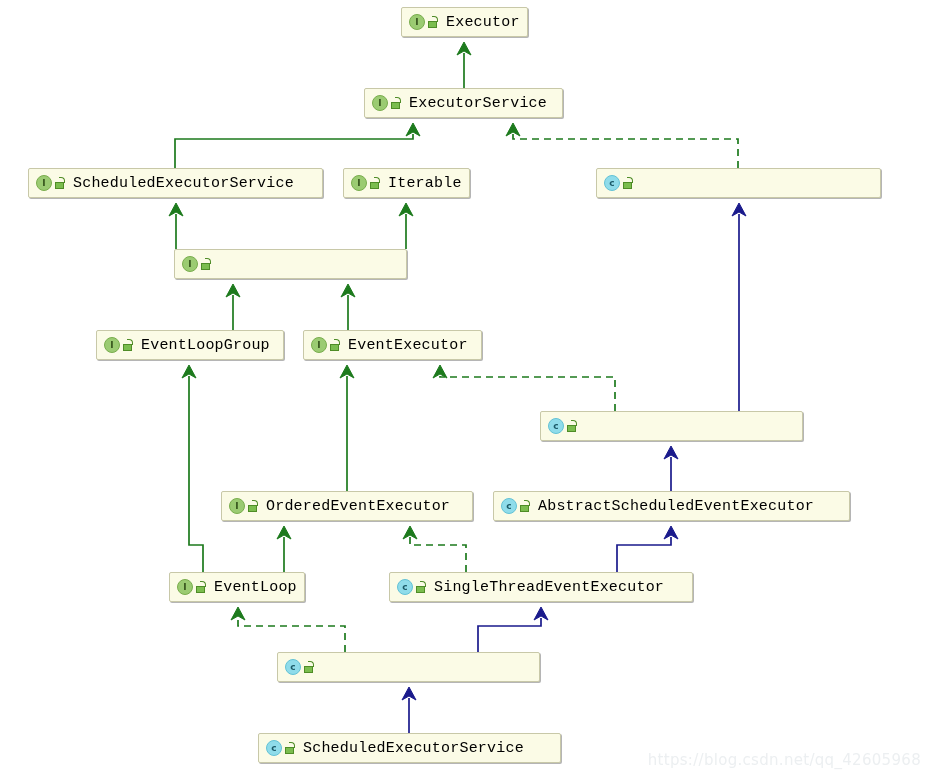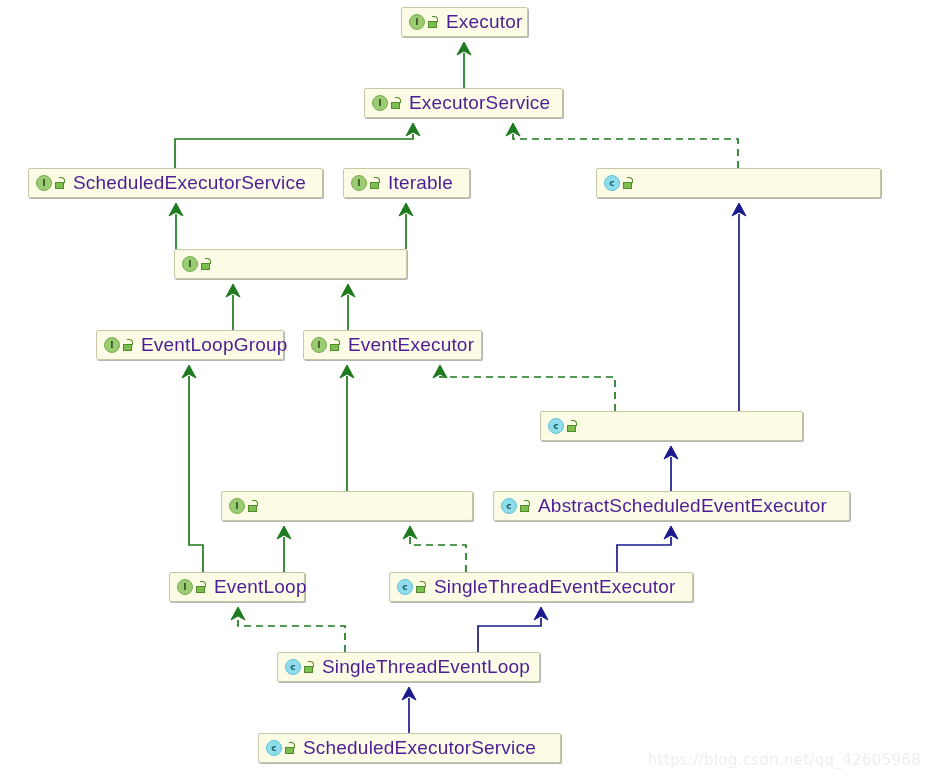--- a/index.html
+++ b/index.html
@@ -86,23 +86,23 @@
     top: 0;
     width: 6px;
     height: 6px;
     border: 1.5px solid #4f8c27;
     border-bottom: none;
     border-left: none;
     border-radius: 0 4px 0 0;
     box-sizing: border-box;
   }
   .node .label {
-    font-family: Liberation Sans, sans-serif;
-    font-size: 19px;
-    color: #4c1d95;
+    font-family: Liberation Mono, monospace;
+    font-size: 15px;
+    color: #000000;
     letter-spacing: 0.2px;
   }
   #watermark {
     position: absolute;
     right: 8px;
     bottom: 10px;
     font-family: "DejaVu Sans", "Liberation Sans", sans-serif;
     font-size: 15px;
     color: #eceff1;
     letter-spacing: 0.3px;
@@ -258,20 +258,21 @@
           <span class="shackle"></span>
           <span class="body"></span>
         </span>
       </div>
       <div class="node iface" style="left: 221px; top: 491px; width: 252px;">
         <span class="badge">I</span>
         <span class="lockicon">
           <span class="shackle"></span>
           <span class="body"></span>
         </span>
+        <span class="label">OrderedEventExecutor</span>
       </div>
       <div class="node klass" style="left: 493px; top: 491px; width: 357px;">
         <span class="badge">c</span>
         <span class="lockicon">
           <span class="shackle"></span>
           <span class="body"></span>
         </span>
         <span class="label">AbstractScheduledEventExecutor</span>
       </div>
       <div class="node iface" style="left: 169px; top: 572px; width: 136px;">
@@ -289,21 +290,20 @@
           <span class="body"></span>
         </span>
         <span class="label">SingleThreadEventExecutor</span>
       </div>
       <div class="node klass" style="left: 277px; top: 652px; width: 263px;">
         <span class="badge">c</span>
         <span class="lockicon">
           <span class="shackle"></span>
           <span class="body"></span>
         </span>
-        <span class="label">SingleThreadEventLoop</span>
       </div>
       <div class="node klass" style="left: 258px; top: 733px; width: 303px;">
         <span class="badge">c</span>
         <span class="lockicon">
           <span class="shackle"></span>
           <span class="body"></span>
         </span>
         <span class="label">ScheduledExecutorService</span>
       </div>
     </div>

